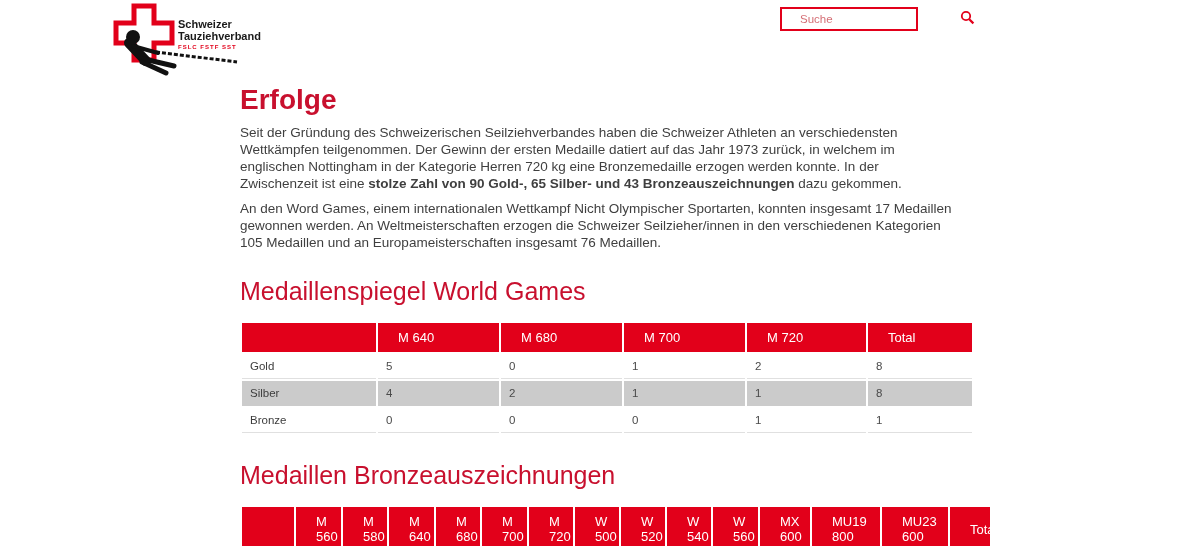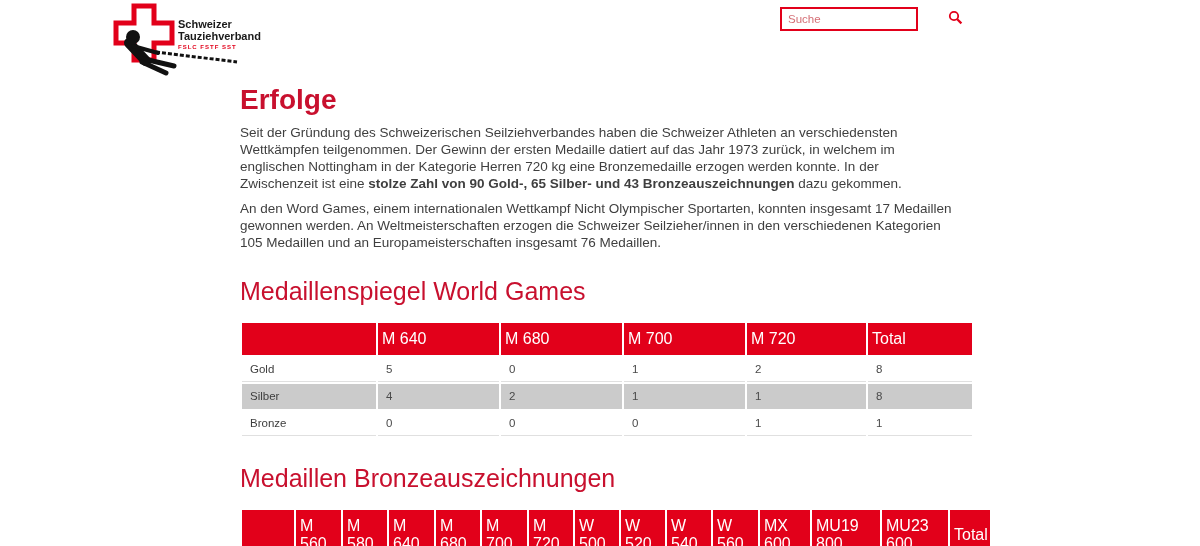--- a/index.html
+++ b/index.html
@@ -14,39 +14,39 @@
   html,body{width:1200px;height:546px;background:#fff;overflow:hidden;
     font-family:"Liberation Sans","DejaVu Sans",sans-serif;color:var(--text);}
   
   .header{position:relative;width:1200px;height:80px;}
   .logo{position:absolute;left:106px;top:2px;width:132px;height:74px;cursor:pointer;}
   .logo-text{position:absolute;font-weight:bold;color:#1a1a1a;line-height:1;white-space:nowrap;}
   .logo-line1{left:178px;top:19px;font-size:11px;}
   .logo-line2{left:178px;top:31px;font-size:11px;}
   .logo-line3{left:178px;top:44px;font-size:6px;color:var(--accent);letter-spacing:1px;}
   .search-box{position:absolute;left:780px;top:7px;width:138px;height:24px;
-    border:2px solid var(--accent);background:#fff;display:flex;align-items:center;}
+    border:2px solid var(--accent);background:#fff;display:flex;align-items:center;padding-left:12px;}
   .search-input{flex:1;border:none;outline:none;height:100%;padding:0 6px;
     font-size:11.5px;color:var(--accent);font-family:inherit;background:transparent;}
   .search-input::placeholder{color:rgba(198,60,70,.75);}
   .search-btn{width:22px;height:100%;border:none;background:transparent;cursor:pointer;
     display:flex;align-items:center;justify-content:center;padding:0;}
   .nav{position:absolute;left:240px;top:42px;display:flex;gap:15px;}
   .nav-item{font-size:12px;font-weight:bold;letter-spacing:.2px;color:var(--nav-text);
     text-decoration:none;cursor:pointer;padding-bottom:4px;
     border-bottom:1px dotted rgba(226,0,26,.55);white-space:nowrap;}
   
   .main{padding-left:240px;width:960px;}
   .page-title{color:var(--heading-red);font-size:28px;font-weight:bold;margin:4px 0 8px;}
   .para{font-size:13.5px;line-height:17px;margin-bottom:8px;max-width:720px;}
   .para b{font-weight:bold;}
   .section-title{color:var(--heading-red);font-size:25px;font-weight:normal;margin:26px 0 15px;}
   table.medal{border-collapse:separate;border-spacing:2px;width:722px;table-layout:fixed;}
-  table.medal th{background:var(--accent);color:#fff;font-size:16px;font-weight:normal;
-    text-align:left;padding:7px 4px;height:28px;}
+  table.medal th{background:var(--accent);color:#fff;font-size:13px;font-weight:normal;
+    text-align:left;padding:7px 20px;height:28px;}
   table.medal td{background:#fff;font-size:11.5px;color:#4a4a4a;text-align:left;
     padding:6px 8px;height:25px;border-bottom:1px solid var(--row-border);}
   table.medal td[data-name="row-label"]{color:#3d3d3d;}
   table.medal tr.alt td{background:var(--gray-row);border-bottom:1px solid var(--gray-row);}
 </style>
 </head>
 <body>
 
 <div class="header" data-name="site-header">
   <div class="logo" data-name="logo">

